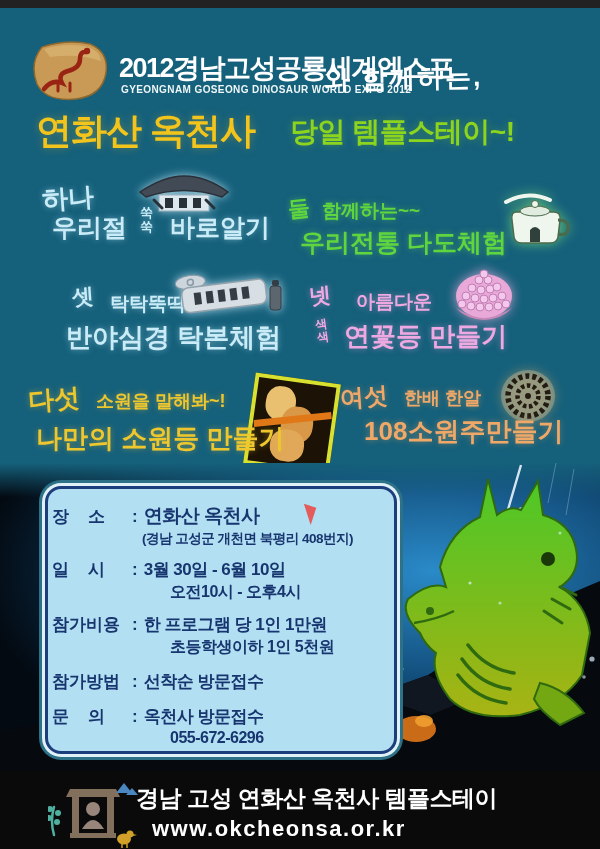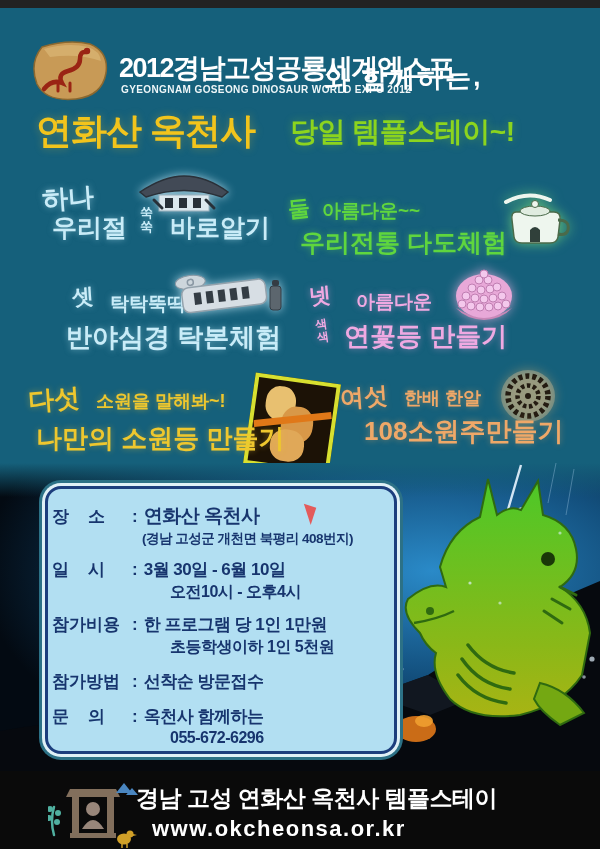--- a/index.html
+++ b/index.html
@@ -105,21 +105,21 @@
         <path d="M18,26 L26,34 M70,26 L78,34" stroke="#283038" stroke-width="3" stroke-linecap="round"></path>
       </svg>
     </span>
     <span class="abs p-blue" style="left:52px;top:203px;font-size:25px;font-weight:bold;">우리절</span>
     <span class="abs p-blue stack" style="left:140px;top:198px;">쑥쑥</span>
     <span class="abs p-blue" style="left:170px;top:203px;font-size:25px;font-weight:bold;">바로알기</span>
   </div>
 
   <div>
     <span class="abs p-num p-green" style="left:288px;top:186px;font-size:22px;transform:rotate(-6deg);">둘</span>
-    <span class="abs p-green" style="left:322px;top:190px;font-size:19px;font-weight:bold;">아름다운~~</span>
+    <span class="abs p-green" style="left:322px;top:190px;font-size:19px;font-weight:bold;">함께하는~~</span>
     <span class="abs p-green" style="left:300px;top:218px;font-size:25px;font-weight:bold;">우리전통 다도체험</span>
     <span class="abs glow-green" style="left:496px;top:182px;">
       <svg width="78" height="58" viewBox="0 0 78 58">
         <path d="M10,12 Q32,0 54,10" fill="none" stroke="#eef6ee" stroke-width="4" stroke-linecap="round"></path>
         <path d="M20,22 H58 Q65,22 64,30 L62,47 Q61,53 54,53 H26 Q19,53 18,47 L16,30 Q15,22 20,22 Z" fill="#eef6ee" stroke="#4a6a4a" stroke-width="1.5"></path>
         <ellipse cx="39" cy="21" rx="15" ry="5" fill="#e0ece0" stroke="#4a6a4a"></ellipse>
         <circle cx="39" cy="14" r="3.5" fill="#eef6ee" stroke="#4a6a4a"></circle>
         <path d="M62,30 Q74,30 72,40 Q70,46 62,44" fill="none" stroke="#4a6a4a" stroke-width="3"></path>
         <path d="M34,40 Q39,34 44,40 L44,52 L34,52 Z" fill="#30403a"></path>
       </svg>
@@ -281,21 +281,21 @@
     <div class="info-row mt">
       <span class="info-label">참가비용</span><span class="info-colon">:</span><span class="info-value">한 프로그램 당 1인 1만원</span>
     </div>
     <div class="info-sub">초등학생이하 1인 5천원</div>
 
     <div class="info-row mt" style="margin-top:13px;">
       <span class="info-label">참가방법</span><span class="info-colon">:</span><span class="info-value">선착순 방문접수</span>
     </div>
 
     <div class="info-row mt" style="margin-top:13px;">
-      <span class="info-label">문    의</span><span class="info-colon">:</span><span class="info-value">옥천사 함께하는</span>
+      <span class="info-label">문    의</span><span class="info-colon">:</span><span class="info-value">옥천사 방문접수</span>
     </div>
     <div class="info-sub">055-672-6296</div>
   </div>
 
   <div class="footer">
     <div class="abs" style="left:48px;top:4px;">
       <svg width="90" height="76" viewBox="0 0 90 76">
         <path d="M6,32 Q2,46 6,60" fill="none" stroke="#50b0a0" stroke-width="2.5" stroke-linecap="round"></path>
         <circle cx="2" cy="34" r="3" fill="#50b0a0"></circle>
           <circle cx="10" cy="38" r="3" fill="#50b0a0"></circle>

